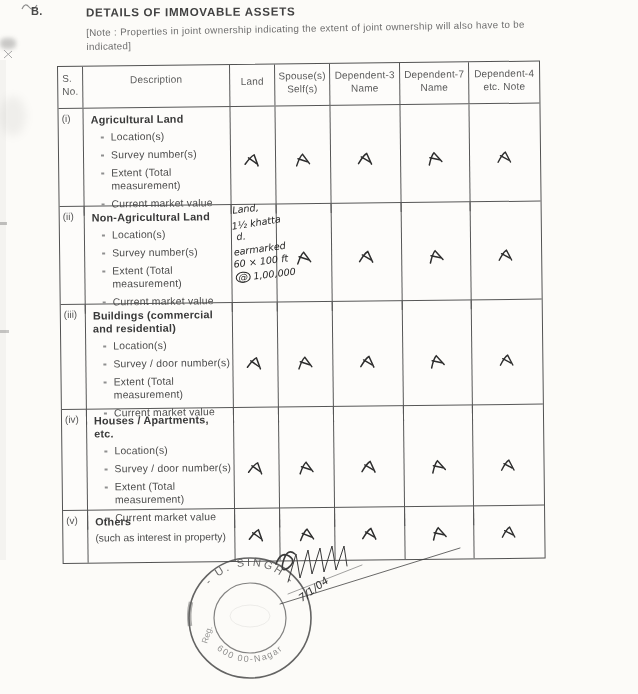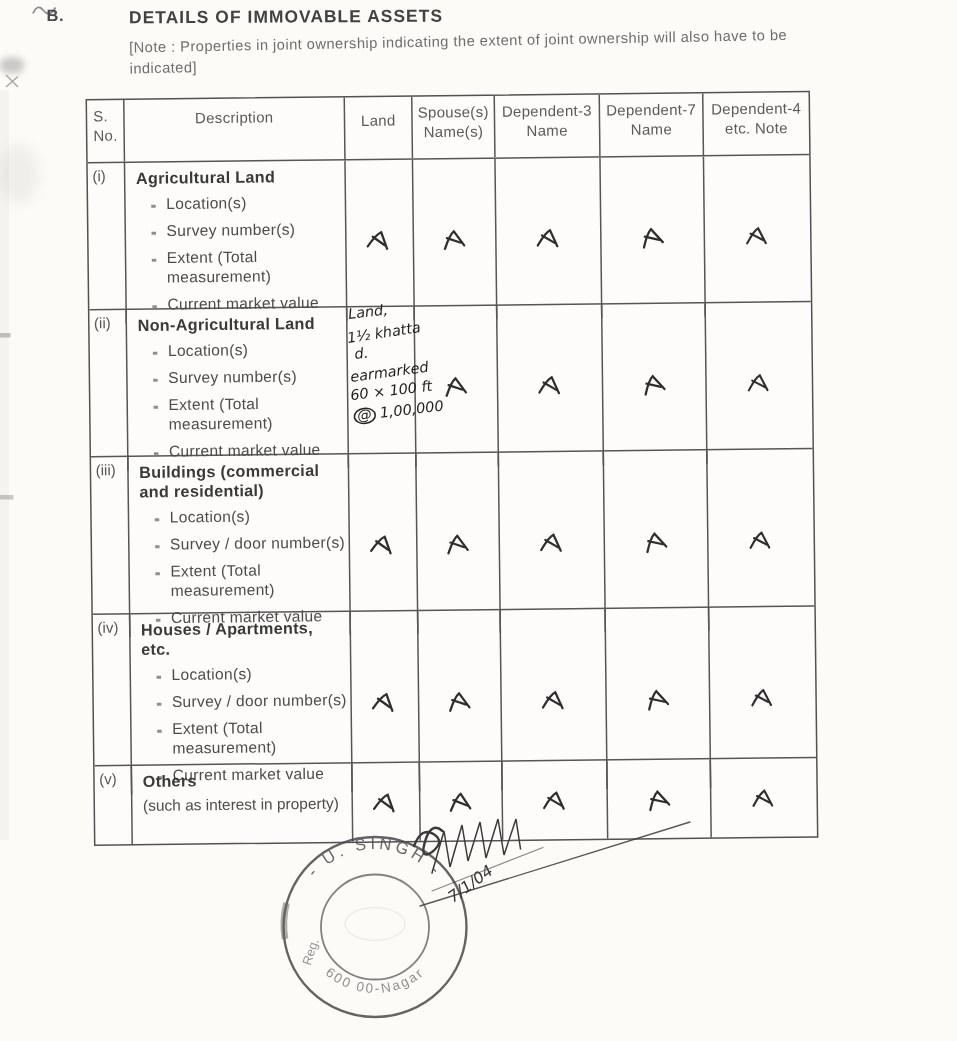--- a/index.html
+++ b/index.html
@@ -116,21 +116,21 @@
 
     <div class="trow h-row">
       <div class="tcell hcell sno">
         <div>S.</div>
         <div>No.</div>
       </div>
       <div class="tcell hcell desc">Description</div>
       <div class="tcell hcell self">Land</div>
       <div class="tcell hcell">
         <div>Spouse(s)</div>
-        <div>Name(s)</div>
+        <div>Self(s)</div>
       </div>
       <div class="tcell hcell">
         <div>Dependent-3</div>
         <div>Name</div>
       </div>
       <div class="tcell hcell">
         <div>Dependent-7</div>
         <div>Name</div>
       </div>
       <div class="tcell hcell">

